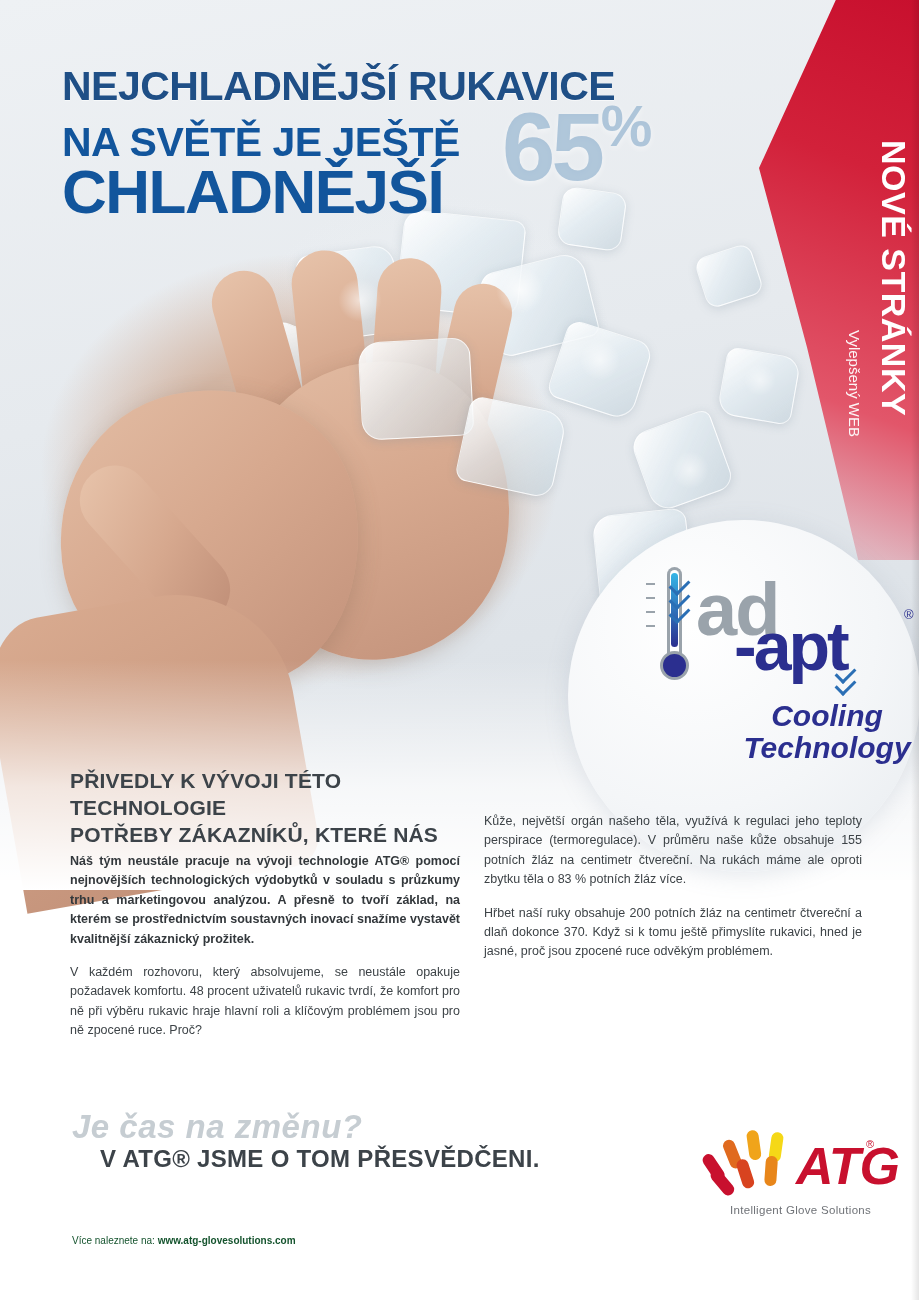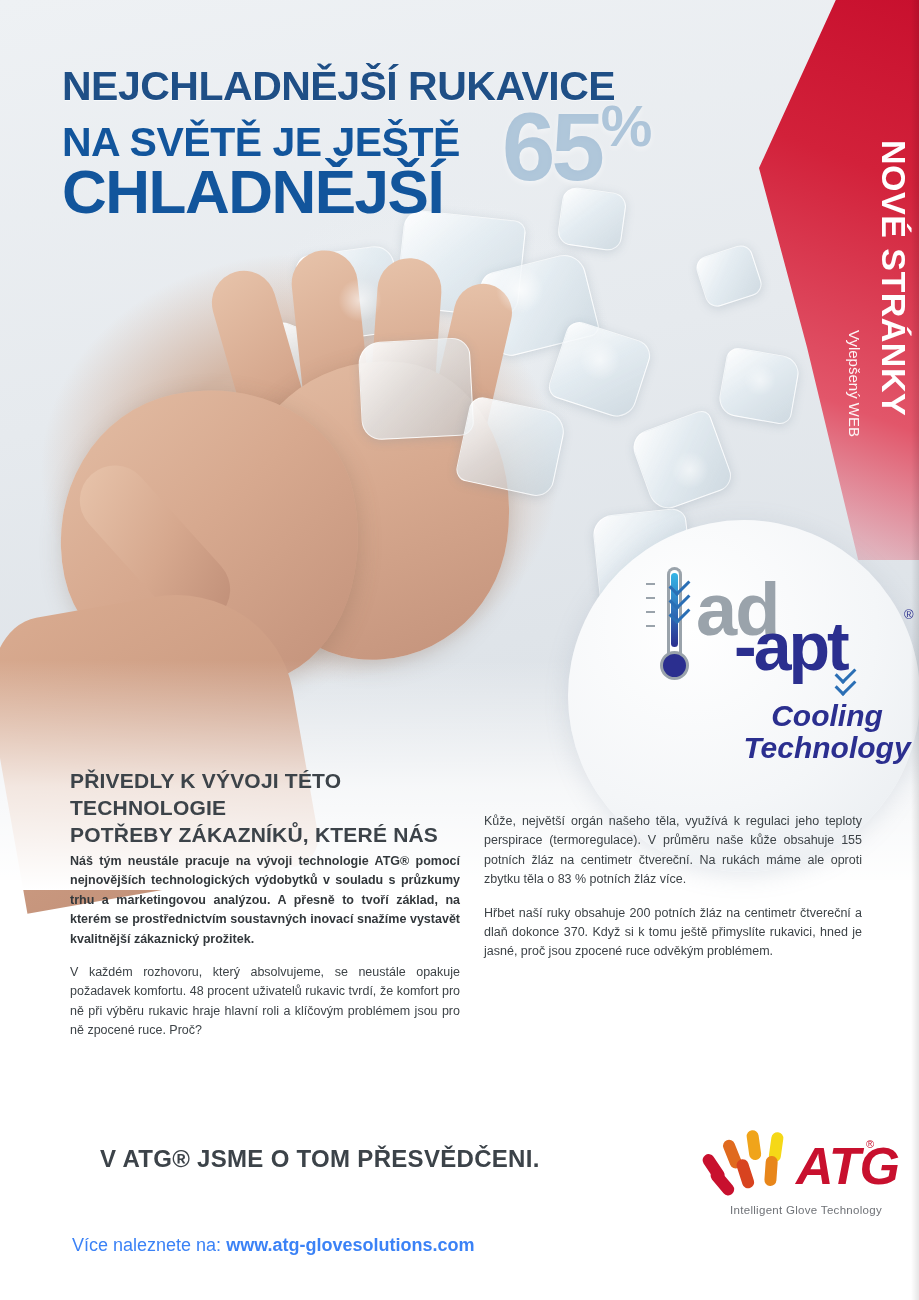--- a/index.html
+++ b/index.html
@@ -291,22 +291,22 @@
     position: absolute;
     left: 100px; top: 1145px;
     font-size: 24px;
     font-weight: bold;
     color: #3c4349;
     letter-spacing: 0.3px;
   }
   .more-info {
     position: absolute;
     left: 72px; top: 1235px;
-    font-size: 18px;
-    color: #3b82f6;
+    font-size: 10px;
+    color: #14532d;
   }
   .more-info .url { font-weight: bold; }
 
   
   .atg-logo {
     position: absolute;
     left: 690px; top: 1120px;
     width: 195px; height: 125px;
   }
   .atg-swoosh {
@@ -425,35 +425,36 @@
 
   <div class="col col-left">
     <p class="bold">Náš tým neustále pracuje na vývoji technologie ATG® pomocí nejnovějších technologických výdobytků v souladu s průzkumy trhu a marketingovou analýzou. A přesně to tvoří základ, na kterém se prostřednictvím soustavných inovací snažíme vystavět kvalitnější zákaznický prožitek.</p>
     <p>V každém rozhovoru, který absolvujeme, se neustále opakuje požadavek komfortu. 48 procent uživatelů rukavic tvrdí, že komfort pro ně při výběru rukavic hraje hlavní roli a klíčovým problémem jsou pro ně zpocené ruce. Proč?</p>
   </div>
   <div class="col col-right">
     <p>Kůže, největší orgán našeho těla, využívá k regulaci jeho teploty perspirace (termoregulace). V průměru naše kůže obsahuje 155 potních žláz na centimetr čtvereční. Na rukách máme ale oproti zbytku těla o 83 % potních žláz více.</p>
     <p>Hřbet naší ruky obsahuje 200 potních žláz na centimetr čtvereční a dlaň dokonce 370. Když si k tomu ještě přimyslíte rukavici, hned je jasné, proč jsou zpocené ruce odvěkým problémem.</p>
   </div>
 
+  <div class="slogan-1">Je čas na změnu?</div>
   <div class="slogan-2">V ATG® JSME O TOM PŘESVĚDČENI.</div>
   <div class="more-info">
     <span>Více naleznete na:</span>
     <span class="url">www.atg-glovesolutions.com</span>
   </div>
 
   <div class="atg-logo">
     <div class="atg-swoosh">
       <span style="left:6px;  top:30px; background:#c8102e; transform:rotate(-34deg);"></span>
       <span style="left:22px; top:18px; background:#e06a1e; transform:rotate(-22deg);"></span>
       <span style="left:40px; top:10px; background:#f0a41a; transform:rotate(-8deg);"></span>
       <span style="left:58px; top:12px; background:#f5d817; transform:rotate(8deg);"></span>
       <span style="left:16px; top:44px; background:#c8102e; transform:rotate(-40deg);"></span>
       <span style="left:34px; top:38px; background:#d8431f; transform:rotate(-18deg);"></span>
       <span style="left:54px; top:36px; background:#e8861a; transform:rotate(4deg);"></span>
     </div>
     <div class="atg-word">ATG</div>
     <div class="atg-reg">®</div>
-    <div class="atg-tag">Intelligent Glove Technology</div>
+    <div class="atg-tag">Intelligent Glove Solutions</div>
   </div>
 
   <div class="edge-shadow"></div>
 </div>
 
 </body></html>

